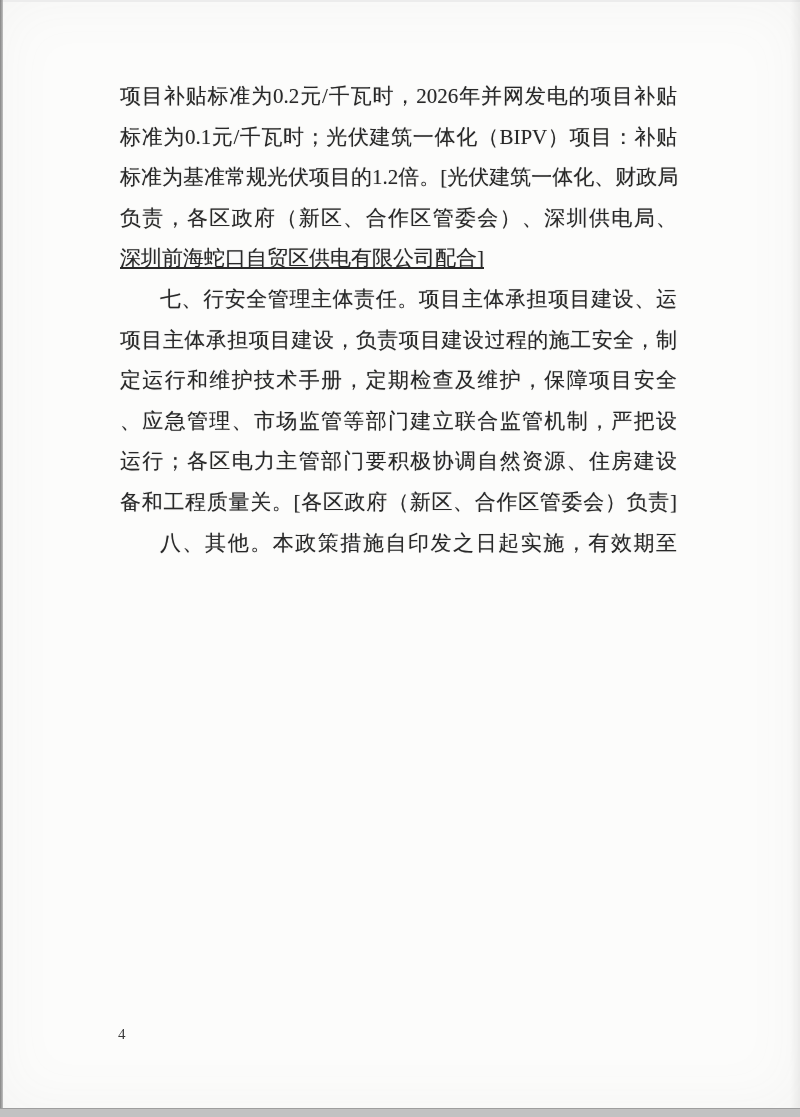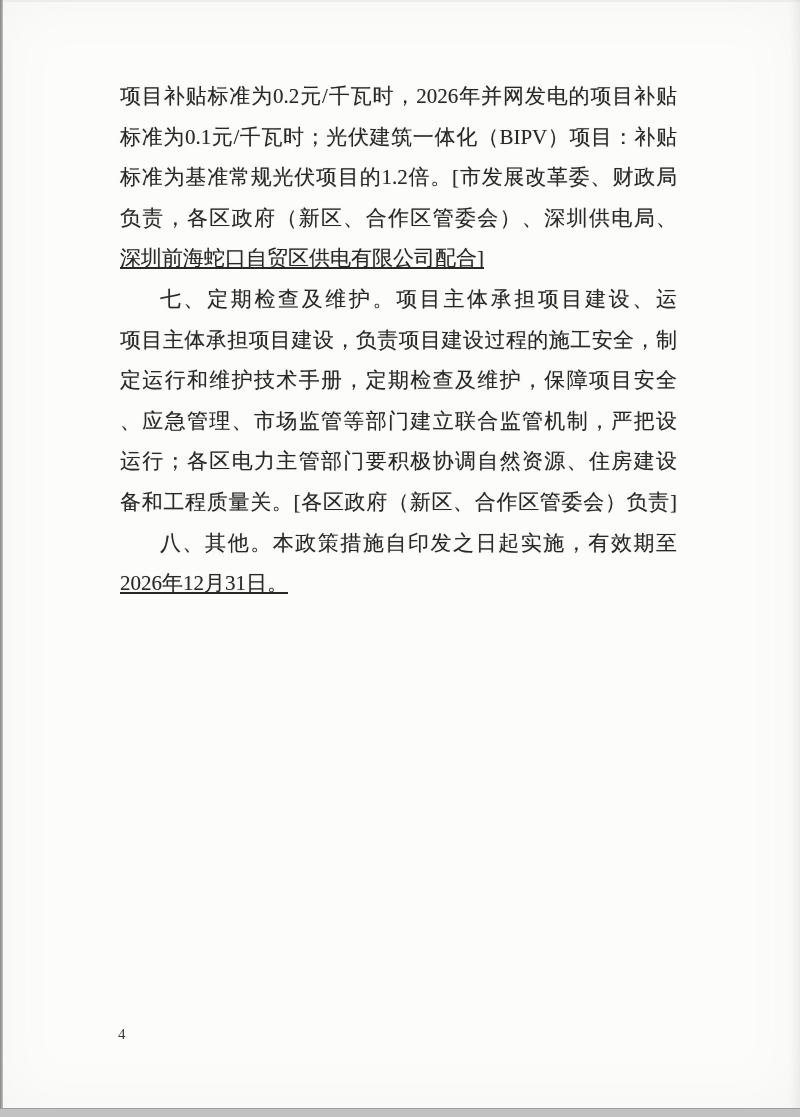--- a/index.html
+++ b/index.html
@@ -97,37 +97,36 @@
 
 <div class="backdrop">
   <div class="page">
     <div class="left-edge"></div>
 
     <div class="text-block">
 
       <div class="para">
         <div class="line">项目补贴标准为0.2元/千瓦时，2026年并网发电的项目补贴</div>
         <div class="line">标准为0.1元/千瓦时；光伏建筑一体化（BIPV）项目：补贴</div>
-        <div class="line">标准为基准常规光伏项目的1.2倍。[市发展改革委、财政局</div>
+        <div class="line">标准为基准常规光伏项目的1.2倍。[光伏建筑一体化、财政局</div>
         <div class="line">负责，各区政府（新区、合作区管委会）、深圳供电局、</div>
         <div class="line short">深圳前海蛇口自贸区供电有限公司配合]</div>
       </div>
 
       <div class="para">
-        <div class="line indent">七、定期检查及维护。项目主体承担项目建设、运</div>
+        <div class="line indent">七、行安全管理主体责任。项目主体承担项目建设、运</div>
         <div class="line">项目主体承担项目建设，负责项目建设过程的施工安全，制</div>
         <div class="line">定运行和维护技术手册，定期检查及维护，保障项目安全</div>
         <div class="line">、应急管理、市场监管等部门建立联合监管机制，严把设</div>
         <div class="line">运行；各区电力主管部门要积极协调自然资源、住房建设</div>
         <div class="line">备和工程质量关。[各区政府（新区、合作区管委会）负责]</div>
       </div>
 
       <div class="para">
         <div class="line indent">八、其他。本政策措施自印发之日起实施，有效期至</div>
-        <div class="line short">2026年12月31日。</div>
       </div>
 
     </div>
 
     <div class="page-number">4</div>
   </div>
 
   <div class="bottom-strip"></div>
 </div>
 

